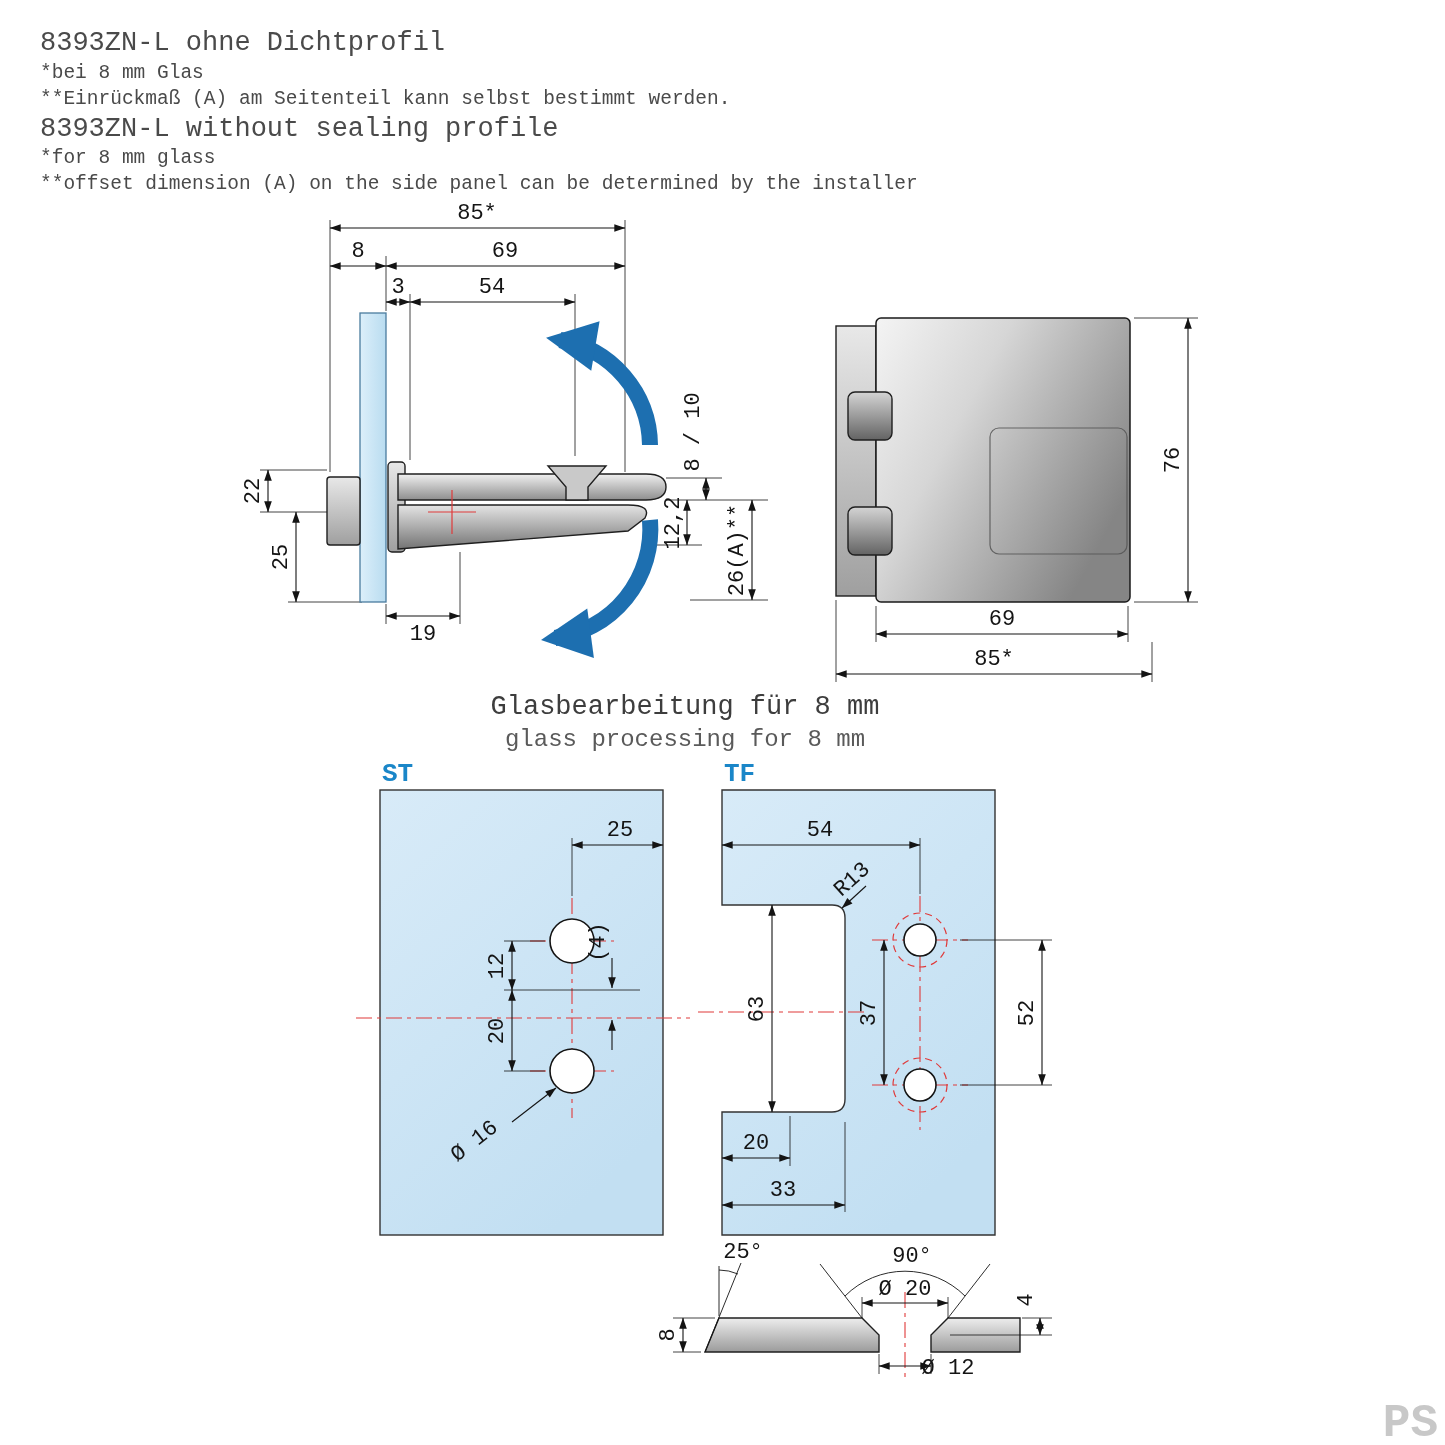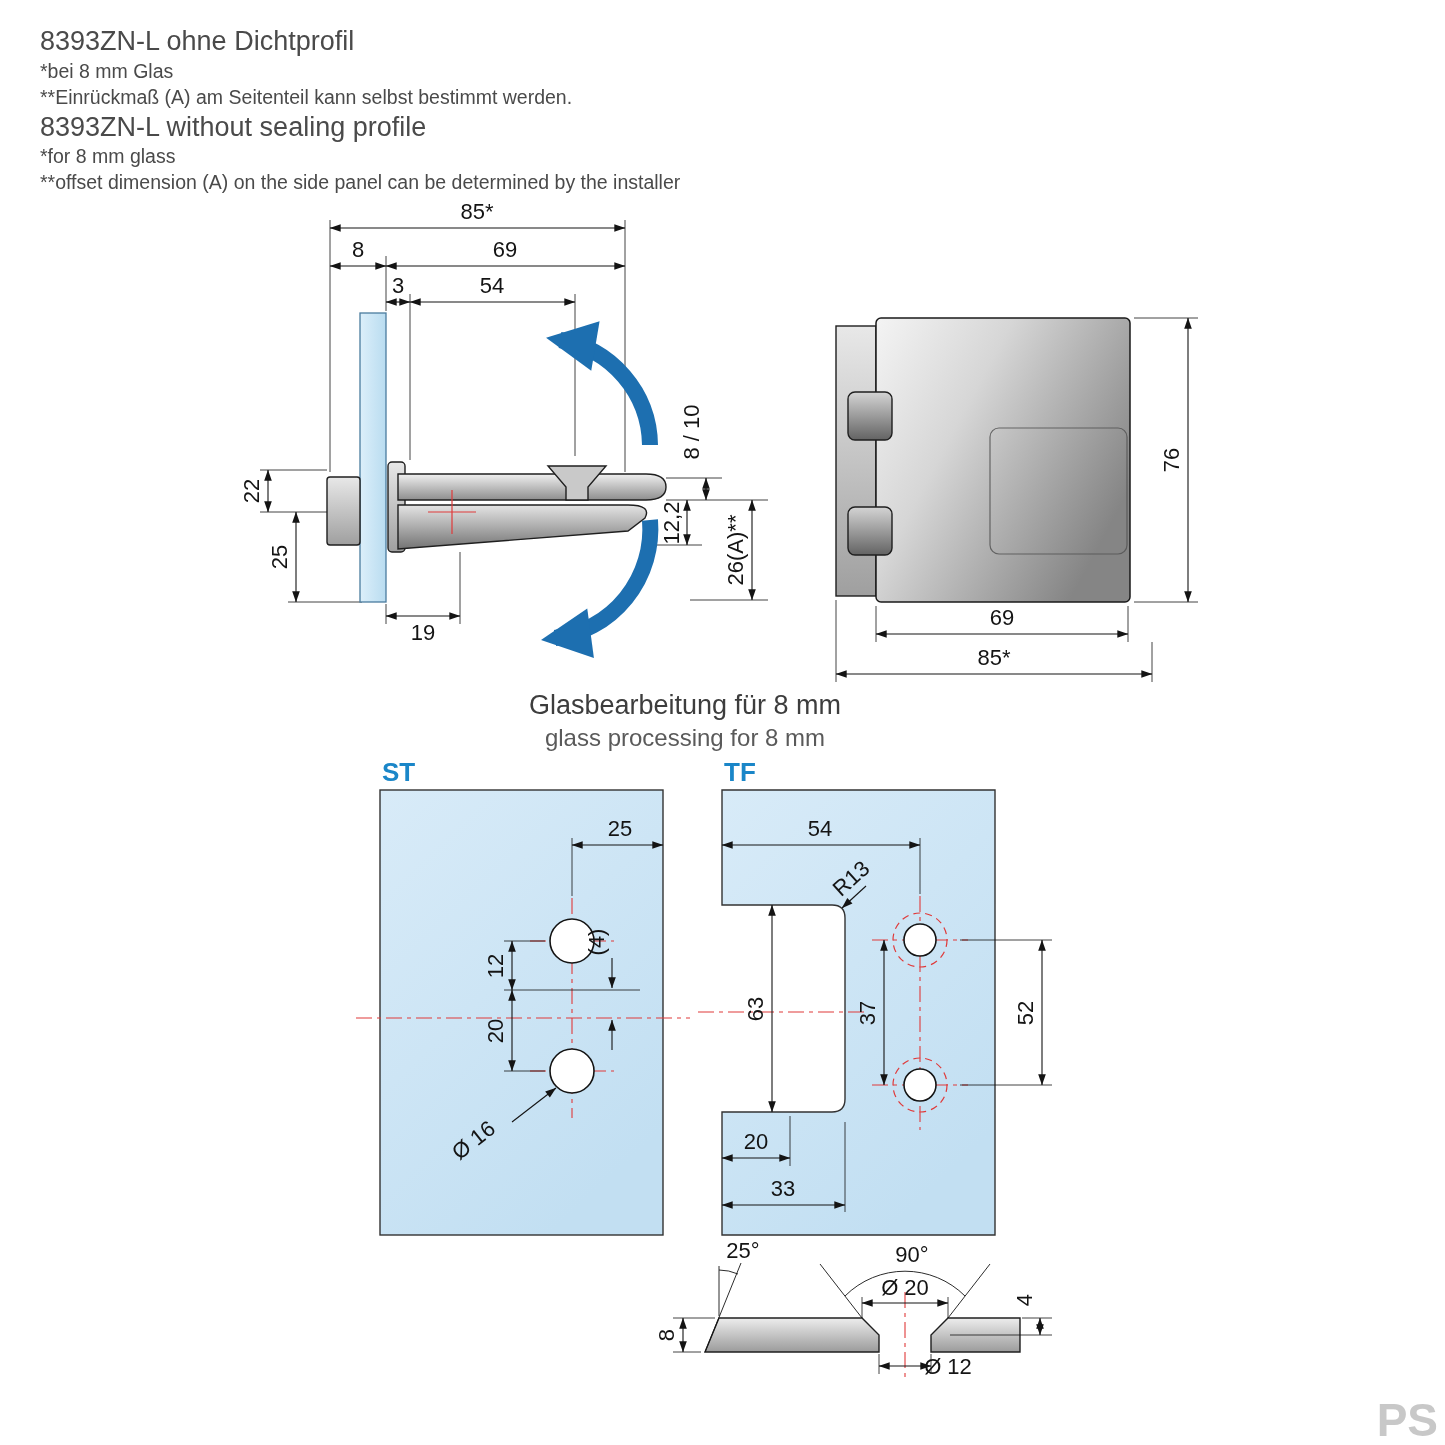--- a/index.html
+++ b/index.html
@@ -1,20 +1,20 @@
 <!DOCTYPE html>
 <html style="--label-blue: #1a86c8; --arrow-blue: #1d6fb0; --glass-fill: #cde6f5; --centerline-red: #e03a3a; --text-gray: #4a4a4a;"><head>
 <meta charset="utf-8">
 <style>
   html,body{margin:0;padding:0;background:#fff;}
   .page{
     position:relative;
     width:1445px;height:1445px;
     background:#ffffff;
-    font-family:Liberation Sans, sans-serif;
+    font-family:Liberation Mono, monospace;
     overflow:hidden;
   }
   svg{display:block;}
   .hd1{font-size:27px;fill:var(--text-gray,#4a4a4a);}
   .hd2{font-size:19.5px;fill:var(--text-gray,#4a4a4a);}
   .sh1{font-size:27px;fill:#3d3d3d;}
   .sh2{font-size:24px;fill:#5a5a5a;}
   .dimt{font-size:22px;fill:#141414;text-anchor:middle;}
   .dim{stroke:#141414;stroke-width:1.1;fill:none;}
   .ext{stroke:#141414;stroke-width:0.8;fill:none;}

